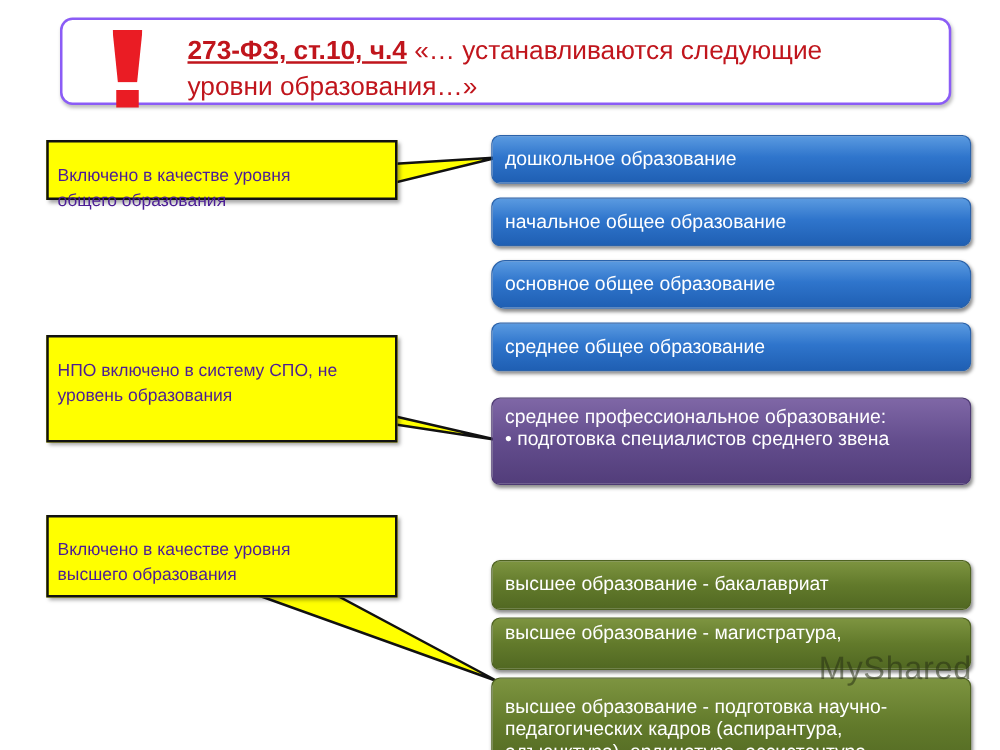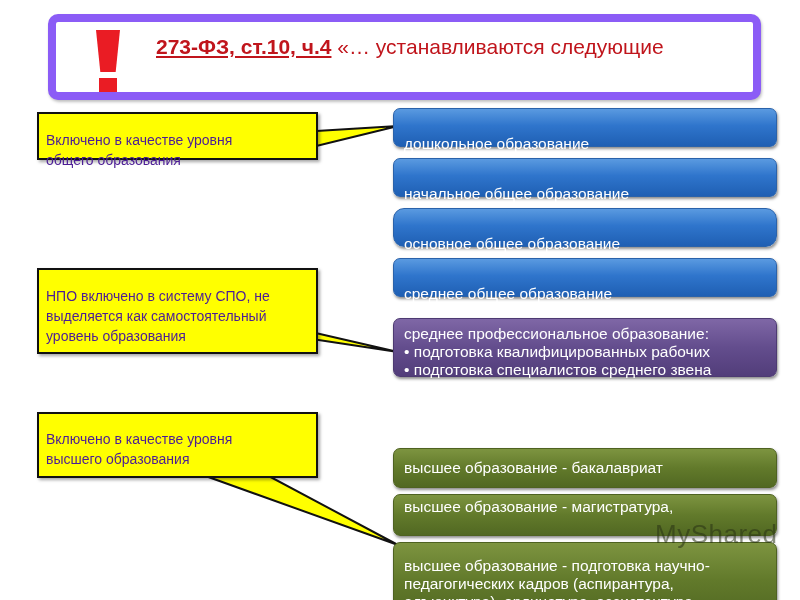--- a/index.html
+++ b/index.html
@@ -1,21 +1,21 @@
 <!DOCTYPE html>
 <html><head>
   <meta charset="utf-8">
   <style>
     * { box-sizing: border-box; margin: 0; padding: 0; }
     html, body { width: 800px; height: 600px; background: #ffffff; overflow: hidden; }
     body { position: relative; font-family: "DejaVu Sans", "Liberation Sans", sans-serif; }
 
     .header-box {
-      position: absolute; left: 48px; top: 14px; width: 713px; height: 86px;
-      border: 8px solid #8b5cf6; border-radius: 10px; background: #ffffff;
+      position: absolute; left: 48px; top: 14px; width: 713px; height: 70px;
+      border: 2px solid #8b5cf6; border-radius: 10px; background: #ffffff;
       box-shadow: 1px 2px 3px rgba(0,0,0,0.25);
     }
     .excl {
       position: absolute; left: 40px; top: 8px; width: 24px; height: 62px;
     }
     .excl .bar { position: absolute; left: 0; top: 0; width: 24px; height: 42px; background: #ea1c24;
       clip-path: polygon(0 0, 100% 0, 82% 100%, 18% 100%); }
     .excl .dot { position: absolute; left: 3px; top: 48px; width: 18px; height: 14px; background: #ea1c24; }
     .header-text {
       position: absolute; left: 100px; top: 10px; width: 600px;
@@ -30,57 +30,57 @@
       padding: 16px 6px 4px 7px;
     }
     .tail { position: absolute; overflow: visible; pointer-events: none; }
 
     .level {
       position: absolute; left: 393px; width: 384px; border-radius: 7px;
       color: #ffffff; font-family: "Liberation Sans", sans-serif; font-size: 15.5px; line-height: 18px;
       padding: 8px 10px 8px 10px;
       box-shadow: 1px 2px 3px rgba(0,0,0,0.45);
     }
-    .level.blue { background: linear-gradient(#5a9ae0 0%, #2f75cc 45%, #1f5fb3 100%); border: 1px solid #2a62aa; height: 39px; padding-top: 26px; }
+    .level.blue { background: linear-gradient(#5a9ae0 0%, #2f75cc 45%, #1f5fb3 100%); border: 1px solid #2a62aa; height: 39px; padding-top: 10px; }
     .level.purple { background: linear-gradient(#7f67a6 0%, #634d8d 50%, #523d7a 100%); border: 1px solid #4d3a72; }
     .level.green { background: linear-gradient(#7d9440 0%, #627a2b 50%, #516822 100%); border: 1px solid #4e6221; margin-top: 35px; }
     .level .line { display: block; white-space: nowrap; }
 
     .watermark {
       position: absolute; left: 655px; top: 519px; font-family: "Liberation Sans", sans-serif;
       font-size: 26px; color: rgba(40,50,20,0.55); letter-spacing: 0.5px;
     }
   </style>
 </head>
 <body>
 
 <div class="header-box">
   <div class="excl">
     <div class="bar"></div>
       <div class="dot"></div>
   </div>
   <div class="header-text">
     <span class="ref">273-ФЗ, ст.10, ч.4</span><span> «… устанавливаются следующие</span><br>
+    <span>уровни образования…»</span>
   </div>
 </div>
 
 <svg class="tail" style="left:0;top:0;" width="800" height="600">
   <polygon points="300,132 398,126 300,150" fill="#ffff00" stroke="#111" stroke-width="2"></polygon>
   <polygon points="200,322 398,352 268,322" fill="#ffff00" stroke="#111" stroke-width="2"></polygon>
   <polygon points="200,474 398,545 265,474" fill="#ffff00" stroke="#111" stroke-width="2"></polygon>
 </svg>
 
 <div class="callout" style="left:37px;top:112px;width:281px;height:48px;">
   <span class="line" style="display:block">Включено в качестве уровня</span>
   <span class="line" style="display:block">общего образования</span>
 </div>
 
 <div class="callout" style="left:37px;top:268px;width:281px;height:86px;">
   <span style="display:block">НПО включено в систему СПО, не</span>
-  <span style="display:block">выделяется как самостоятельный</span>
   <span style="display:block">уровень образования</span>
 </div>
 
 <div class="callout" style="left:37px;top:412px;width:281px;height:66px;padding-top:15px;">
   <span style="display:block">Включено в качестве уровня</span>
   <span style="display:block">высшего образования</span>
 </div>
 
 <div class="level blue" style="top:108px;">
   <span class="line">дошкольное образование</span>
@@ -88,23 +88,22 @@
 <div class="level blue" style="top:158px;">
   <span class="line">начальное общее образование</span>
 </div>
 <div class="level blue" style="top:208px;border-radius:11px;">
   <span class="line">основное общее образование</span>
 </div>
 <div class="level blue" style="top:258px;">
   <span class="line">среднее общее образование</span>
 </div>
 
-<div class="level purple" style="top:318px;height:59px;padding-top:6px;">
+<div class="level purple" style="top:318px;height:70px;padding-top:6px;">
   <span class="line">среднее профессиональное образование:</span>
-  <span class="line">• подготовка квалифицированных рабочих</span>
   <span class="line">• подготовка специалистов среднего звена</span>
 </div>
 
 <div class="level green" style="top:413px;height:40px;padding-top:10px;">
   <span class="line">высшее образование - бакалавриат</span>
 </div>
 <div class="level green" style="top:459px;height:42px;padding-top:3px;">
   <span class="line">высшее образование - магистратура,</span>
 </div>
 <div class="level green" style="top:507px;height:76px;padding-top:14px;">

